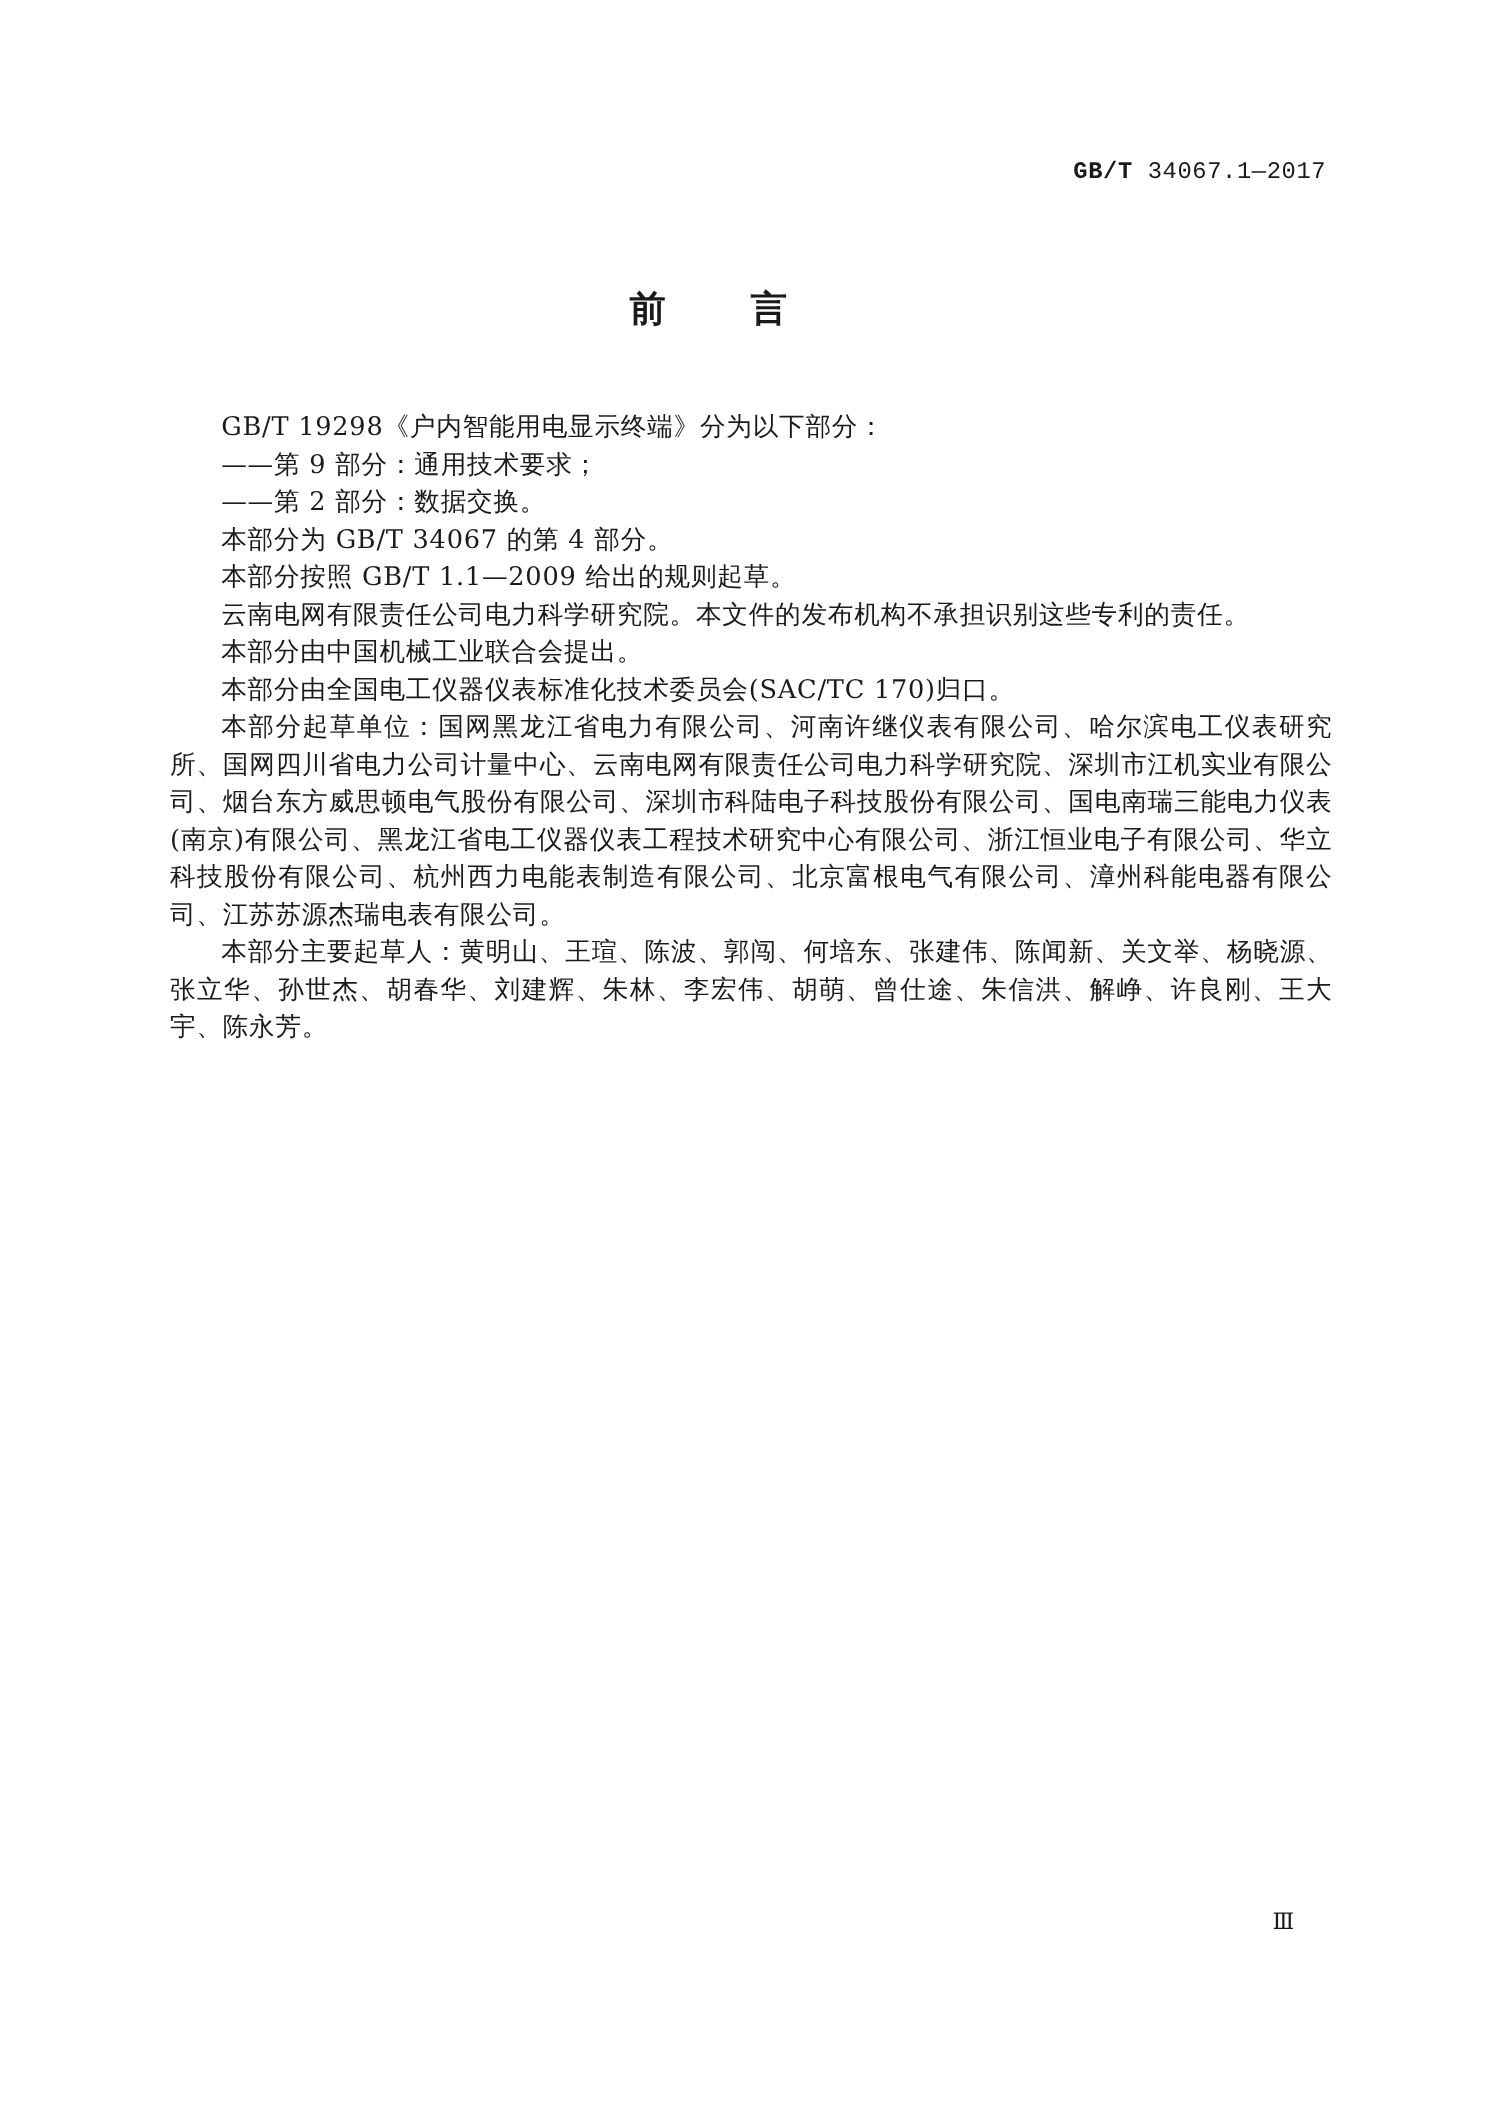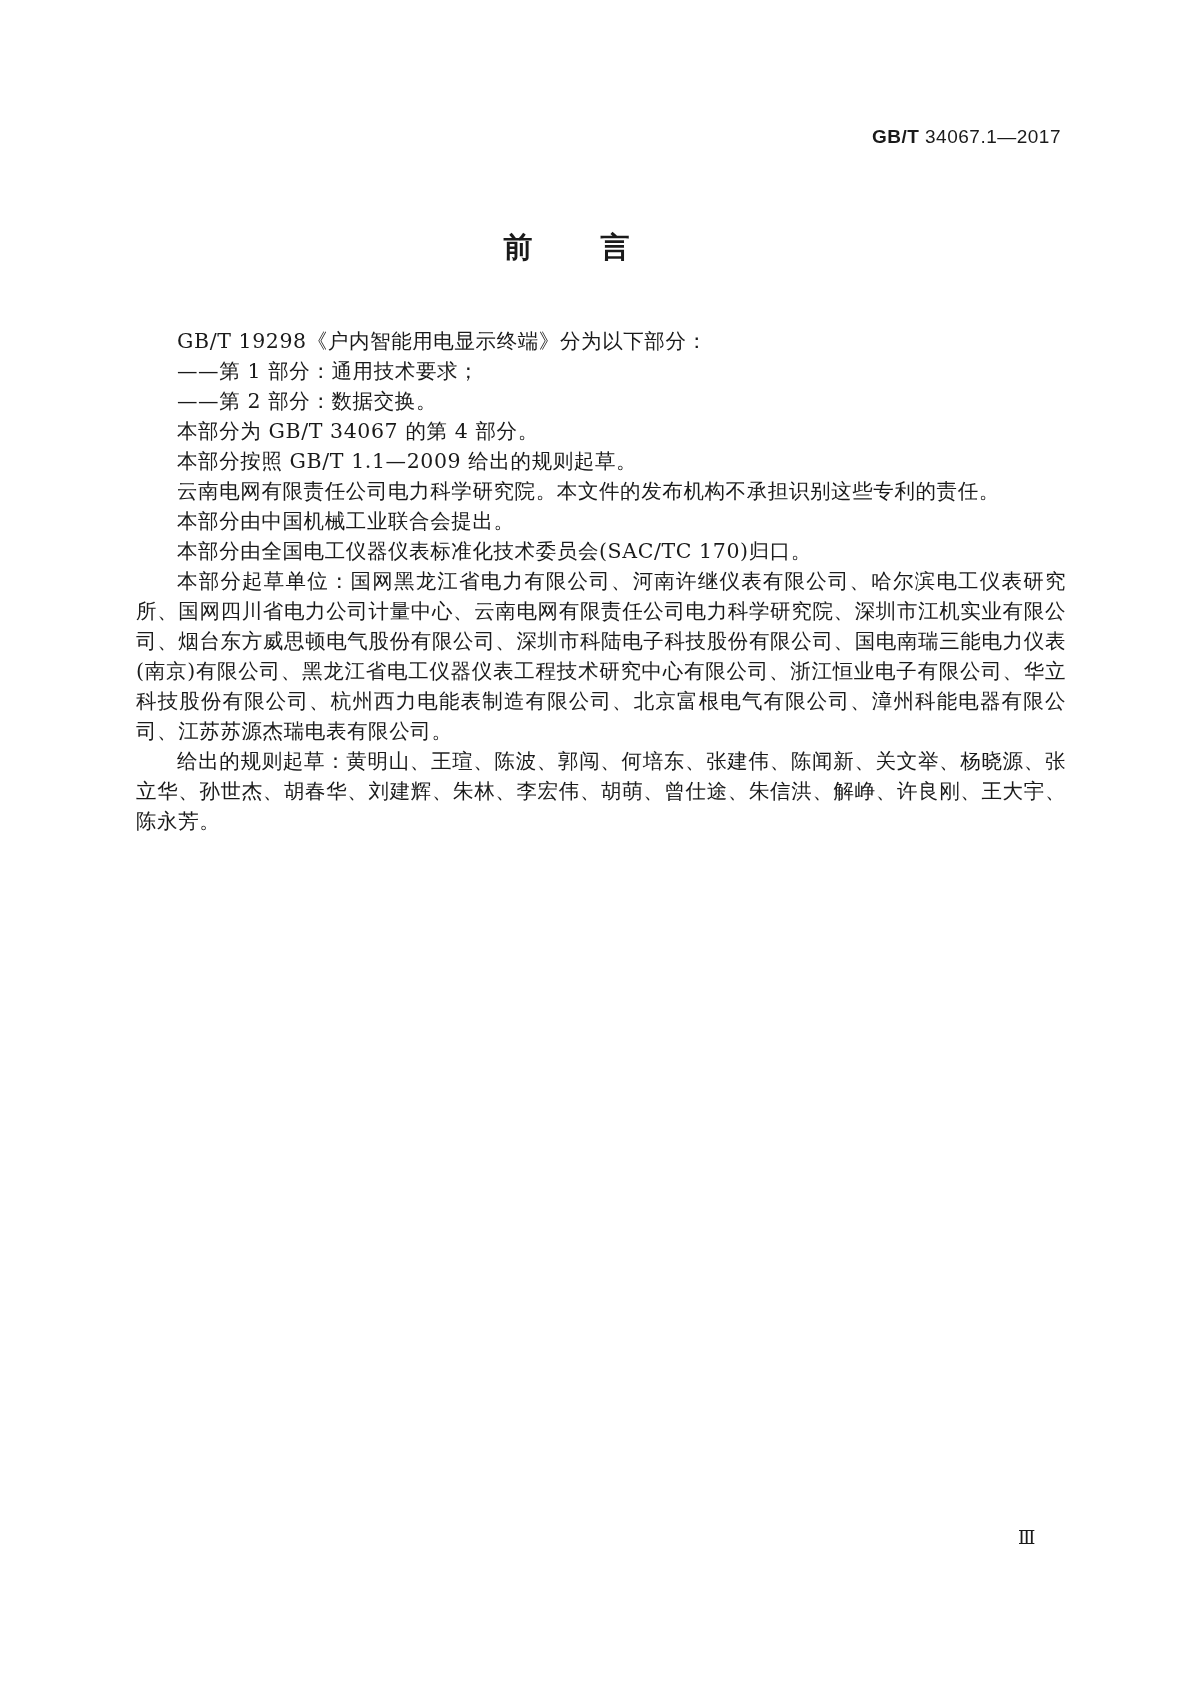--- a/index.html
+++ b/index.html
@@ -13,21 +13,21 @@
       position: relative;
       overflow: hidden;
       color: #1a1a1a;
       font-family: "DejaVu Serif", "Liberation Serif", serif;
     }
     .std-header {
       position: absolute;
       top: 126px;
       right: 130px;
       font-size: 19px;
-      font-family: Liberation Sans, sans-serif;
+      font-family: Liberation Mono, monospace;
       letter-spacing: 0.5px;
       white-space: nowrap;
     }
     .std-header .prefix {
       font-weight: bold;
     }
     .page-title {
       position: absolute;
       top: 228px;
       left: 0;
@@ -78,24 +78,24 @@
   <span class="prefix">GB/T</span>
   <span>34067.1—2017</span>
 </div>
 
 <div class="page-title">
   <span>前</span><span class="gap"></span><span>言</span>
 </div>
 
 <div class="body-text">
   <p class="para">GB/T 19298《户内智能用电显示终端》分为以下部分：</p>
-  <p class="list-item">——第 1 部分：通用技术要求；</p>
+  <p class="list-item">——第 9 部分：通用技术要求；</p>
   <p class="list-item">——第 2 部分：数据交换。</p>
   <p class="para">本部分为 GB/T 34067 的第 4 部分。</p>
   <p class="para">本部分按照 GB/T 1.1—2009 给出的规则起草。</p>
   <p class="para">云南电网有限责任公司电力科学研究院。本文件的发布机构不承担识别这些专利的责任。</p>
   <p class="para">本部分由中国机械工业联合会提出。</p>
   <p class="para">本部分由全国电工仪器仪表标准化技术委员会(SAC/TC 170)归口。</p>
   <p class="para">本部分起草单位：国网黑龙江省电力有限公司、河南许继仪表有限公司、哈尔滨电工仪表研究所、国网四川省电力公司计量中心、云南电网有限责任公司电力科学研究院、深圳市江机实业有限公司、烟台东方威思顿电气股份有限公司、深圳市科陆电子科技股份有限公司、国电南瑞三能电力仪表(南京)有限公司、黑龙江省电工仪器仪表工程技术研究中心有限公司、浙江恒业电子有限公司、华立科技股份有限公司、杭州西力电能表制造有限公司、北京富根电气有限公司、漳州科能电器有限公司、江苏苏源杰瑞电表有限公司。</p>
-  <p class="para">给出的规则起草：黄明山、王瑄、陈波、郭闯、何培东、张建伟、陈闻新、关文举、杨晓源、张立华、孙世杰、胡春华、刘建辉、朱林、李宏伟、胡萌、曾仕途、朱信洪、解峥、许良刚、王大宇、陈永芳。</p>
+  <p class="para">本部分主要起草人：黄明山、王瑄、陈波、郭闯、何培东、张建伟、陈闻新、关文举、杨晓源、张立华、孙世杰、胡春华、刘建辉、朱林、李宏伟、胡萌、曾仕途、朱信洪、解峥、许良刚、王大宇、陈永芳。</p>
 </div>
 
 <div class="page-number">Ⅲ</div>
 
 </body></html>

